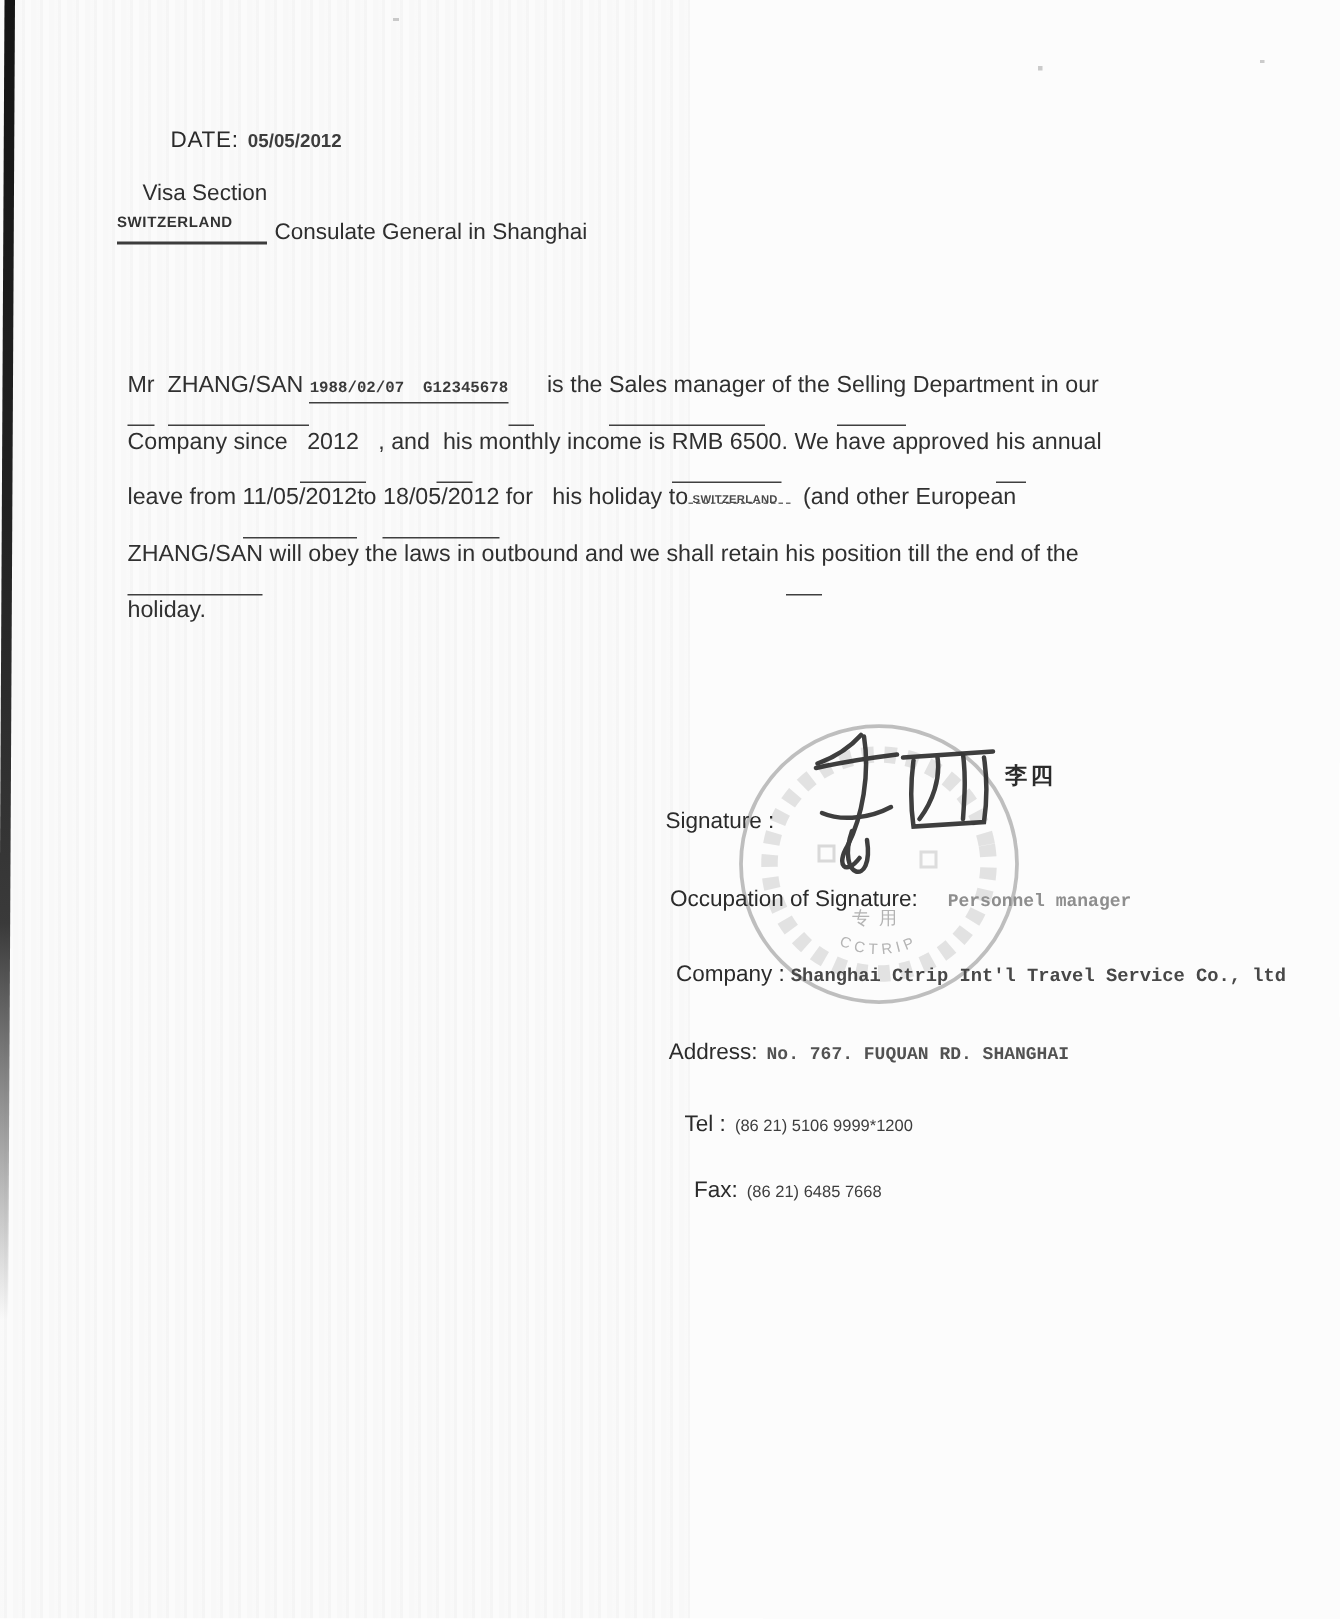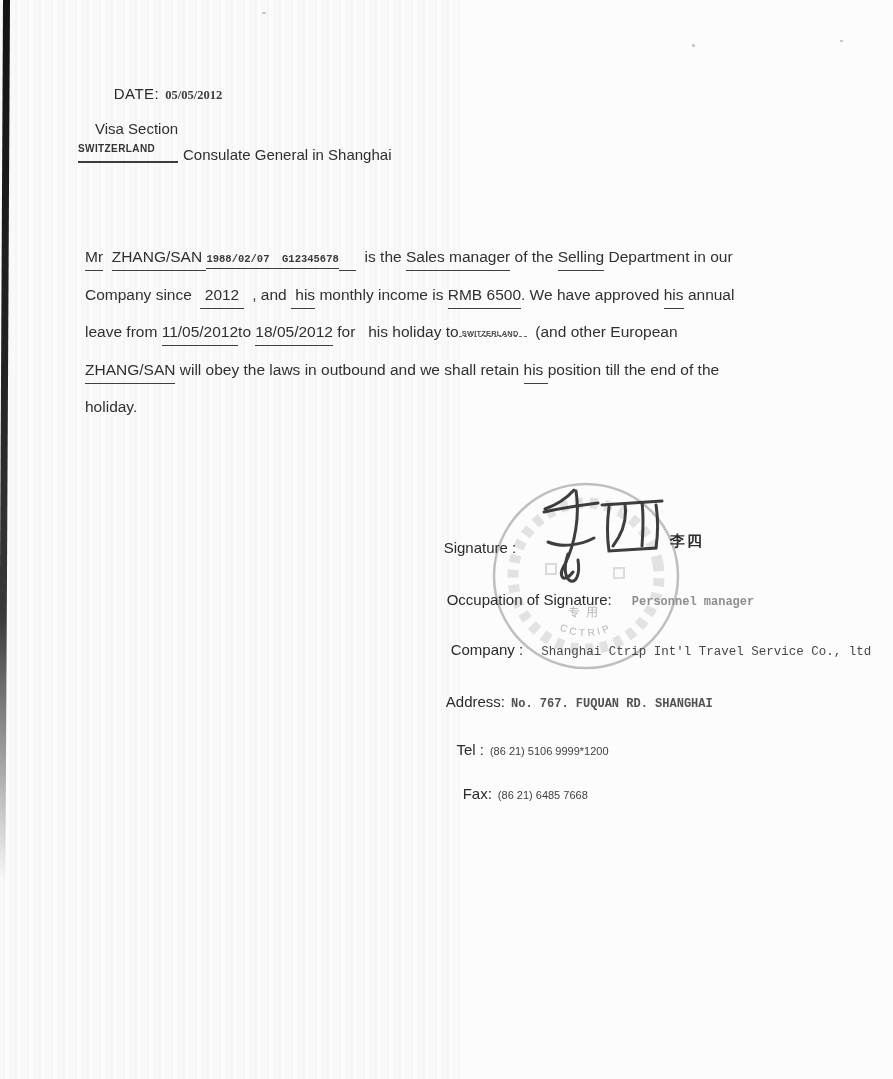--- a/index.html
+++ b/index.html
@@ -20,36 +20,36 @@
   .edge-line {
     position:absolute; left:3px; top:0; width:7px; height:880px;
     background:linear-gradient(to bottom,#141414 0%,#222 40%,#3a3a3a 70%,rgba(70,70,70,0) 100%);
     transform:rotate(0.3deg); transform-origin:top left;
   }
   .speck { position:absolute; background:#9a9a9a; opacity:.5; }
 
   .abs { position:absolute; white-space:pre; }
 
   .date-line { left:95px; top:68px; font-size:15px; color:#2a2a2a; letter-spacing:.5px; }
-  .date-value { font-family:Liberation Serif, serif; font-size:12.5px; font-weight:bold; color:#3d3d3d; margin-left:6px; letter-spacing:0; }
+  .date-value { font-family:Liberation Sans, sans-serif; font-size:12.5px; font-weight:bold; color:#3d3d3d; margin-left:6px; letter-spacing:0; }
 
   .visa-section { left:95px; top:120px; font-size:15px; color:#2e2e2e;text-align:center; }
 
   .addr-line { left:78px; top:138px; display:flex; align-items:flex-end; }
   .country-wrap {
     display:inline-block; width:100px; border-bottom:2px solid #3c3c3c;
     padding-bottom:5px; text-align:left;
   }
   .country-text { font-size:10px; font-weight:bold; color:#333; letter-spacing:.4px; }
   .consulate-text { font-size:15px; color:#2e2e2e; margin-left:5px; padding-bottom:0px; }
 
   .letter-body { position:absolute; left:85px; top:238px; width:745px; font-size:15.5px; color:#303030; }
   .para-line { line-height:37.5px; height:37.5px; white-space:pre; }
   .seg-p { }
-  .seg-u { border-bottom:1.5px solid #3f3f3f; padding-bottom:5px; }
+  .seg-u { border-bottom:1.5px solid #3f3f3f; padding-bottom:18px; }
   .seg-usm {
     font-family:"Liberation Mono", monospace; font-size:10.5px; font-weight:bold;
     color:#3a3a3a; border-bottom:1.5px solid #3f3f3f; padding-bottom:3px;
   }
   .seg-blank {
     display:inline-block; width:68px; height:15px; position:relative;
     border-bottom:1.5px dashed #6e6e6e; vertical-align:baseline;
   }
   .seg-blank > span {
     position:absolute; left:3px; top:-6px; font-size:7.5px; font-weight:bold;
@@ -58,25 +58,25 @@
 
   .sig-row { position:absolute; white-space:pre; font-size:15px; color:#2b2b2b; }
   .row-signature  { left:427px; top:522px;text-align:right; }
   .row-occupation { left:430px; top:574px; }
   .row-company    { left:434px; top:624px; }
   .row-address    { left:430px; top:676px; }
   .row-tel        { left:440px; top:724px; }
   .row-fax        { left:446px; top:768px; }
 
   .val-mono-light { font-family:"Liberation Mono", monospace; font-size:12px; font-weight:bold; color:#8e8e8e; margin-left:20px; }
-  .val-mono-dark  { font-family:"Liberation Mono", monospace; font-size:12.5px; font-weight:normal; color:#474747; margin-left:18px; }
+  .val-mono-dark  { font-family:"Liberation Mono", monospace; font-size:12.5px; font-weight:bold; color:#474747; margin-left:4px; }
   .val-mono-mid   { font-family:Liberation Mono, monospace; font-size:12px; font-weight:bold; color:#525252; margin-left:6px; }
   .val-sans       { font-size:11px; color:#3d3d3d; margin-left:6px; }
 
-  .printed-name { left:670px; top:532px; font-size:15px; font-weight:bold; color:#2b2b2b; letter-spacing:2px; }
+  .printed-name { left:670px; top:508px; font-size:15px; font-weight:bold; color:#2b2b2b; letter-spacing:2px; }
 
   .stamp-svg, .handwriting-svg { position:absolute; left:486px; top:476px; width:200px; height:200px; }
   .stamp-svg { z-index:1; }
   .sig-row, .printed-name { z-index:2; }
   .handwriting-svg { z-index:3; pointer-events:none; }
 </style>
 </head>
 <body>
 
 <div class="page">

